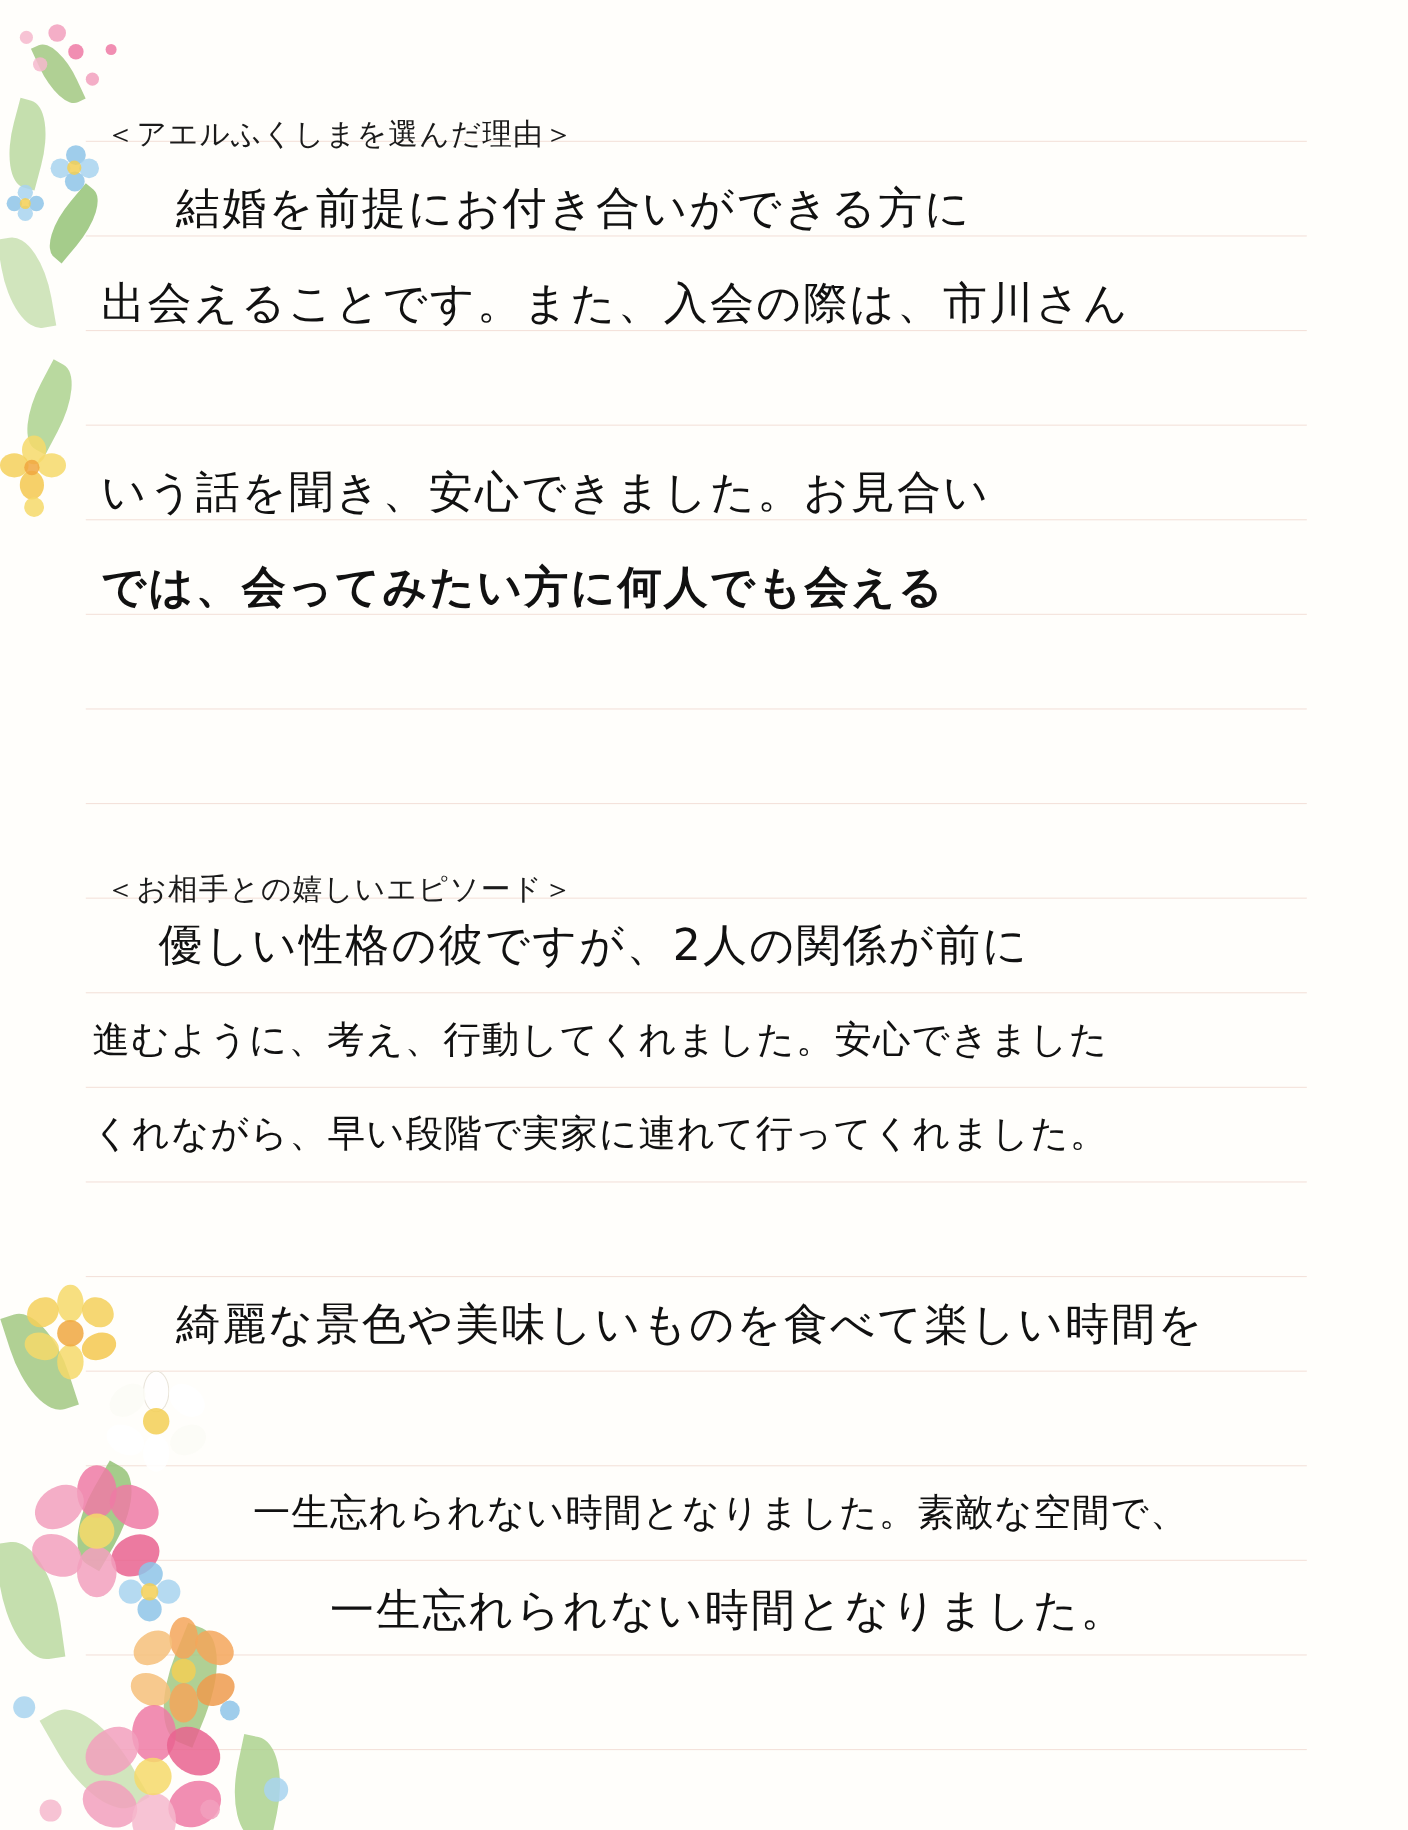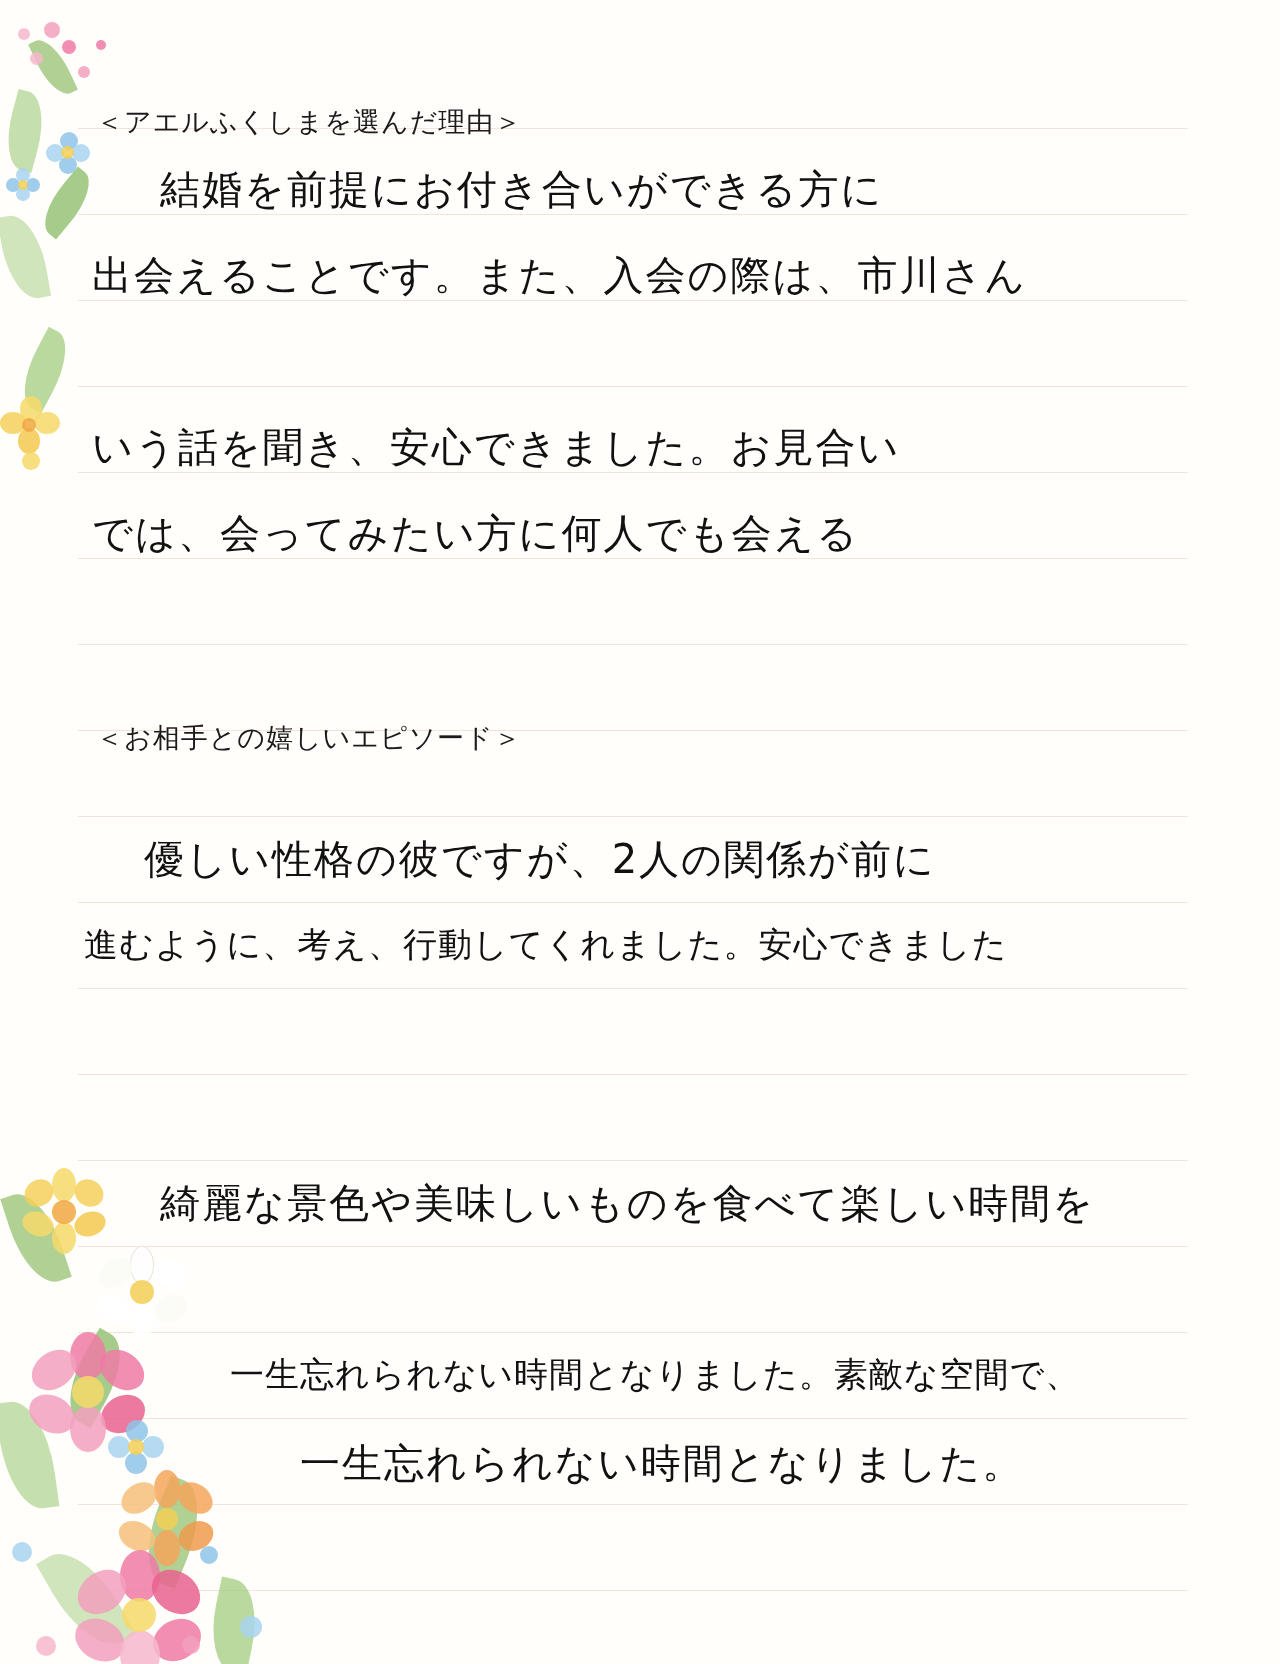--- a/index.html
+++ b/index.html
@@ -221,23 +221,24 @@
     <div class="dot" style="left:240px; top:466px; width:22px; height:22px; background:#a8d3ee;"></div>
     <div class="dot" style="left:36px;  top:486px; width:20px; height:20px; background:#f6b9cd;"></div>
     <div class="dot" style="left:182px; top:486px; width:18px; height:18px; background:#f2a0bd;"></div>
   </div>
 
   <div class="section-heading" style="left:96px; top:104px;">＜アエルふくしまを選んだ理由＞</div>
 
   <div class="hand-line indent" style="left:160px; top:162px;">結婚を前提にお付き合いができる方に</div>
   <div class="hand-line" style="left:92px; top:248px;">出会えることです。また、入会の際は、市川さん</div>
   <div class="hand-line" style="left:92px; top:420px;">いう話を聞き、安心できました。お見合い</div>
-  <div class="hand-line" style="left:92px; top:506px;">では、会ってみたい方に何人でも会える</div>
-
-  <div class="section-heading" style="left:96px; top:720px;">＜お相手との嬉しいエピソード＞</div>
+  <div class="hand-line" style="left:92px; top:506px;font-weight:bold;">では、会ってみたい方に何人でも会える</div>
+
+  <div class="section-heading" style="left:96px; top:790px;">＜お相手との嬉しいエピソード＞</div>
 
   <div class="hand-line indent" style="left:144px; top:832px;">優しい性格の彼ですが、2人の関係が前に</div>
   <div class="hand-line small" style="left:84px; top:922px;">進むように、考え、行動してくれました。安心できました</div>
+  <div class="hand-line small" style="left:84px; top:1008px;">くれながら、早い段階で実家に連れて行ってくれました。</div>
   <div class="hand-line" style="left:160px; top:1176px;">綺麗な景色や美味しいものを食べて楽しい時間を</div>
   <div class="hand-line small" style="left:230px; top:1352px;">一生忘れられない時間となりました。素敵な空間で、</div>
   <div class="hand-line" style="left:300px; top:1436px;">一生忘れられない時間となりました。</div>
 
 </div>
 
 </body></html>

